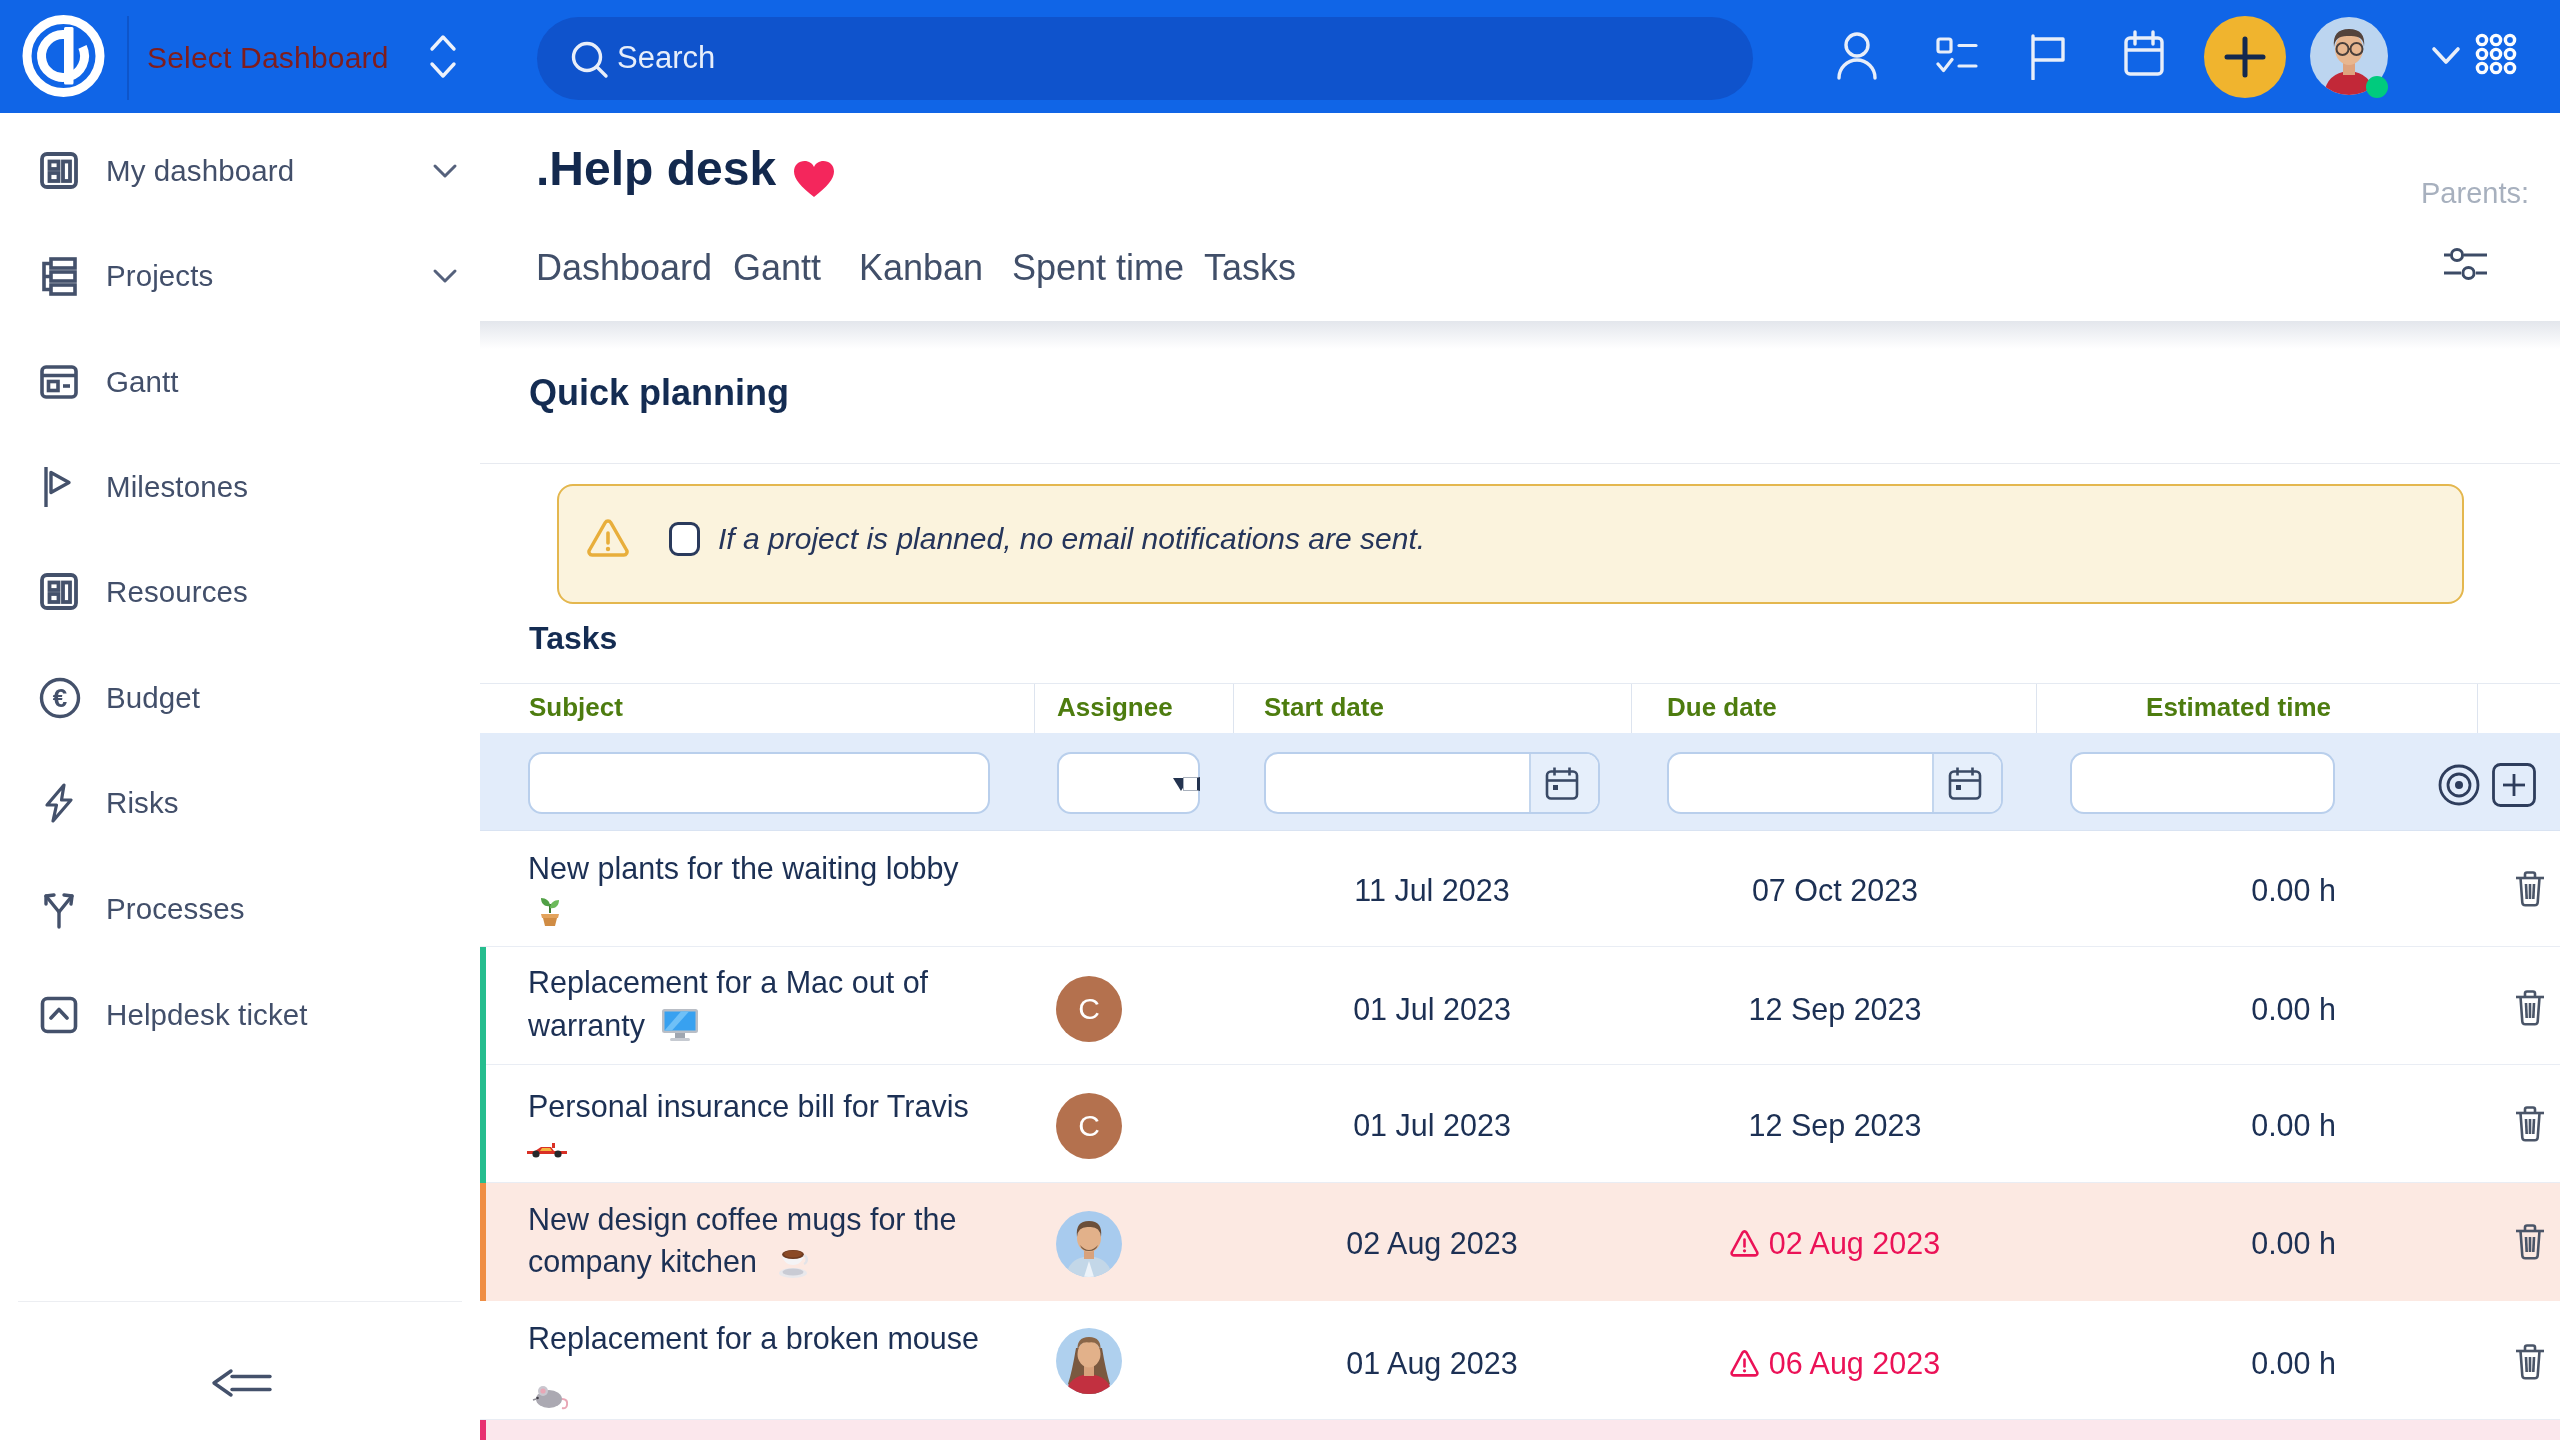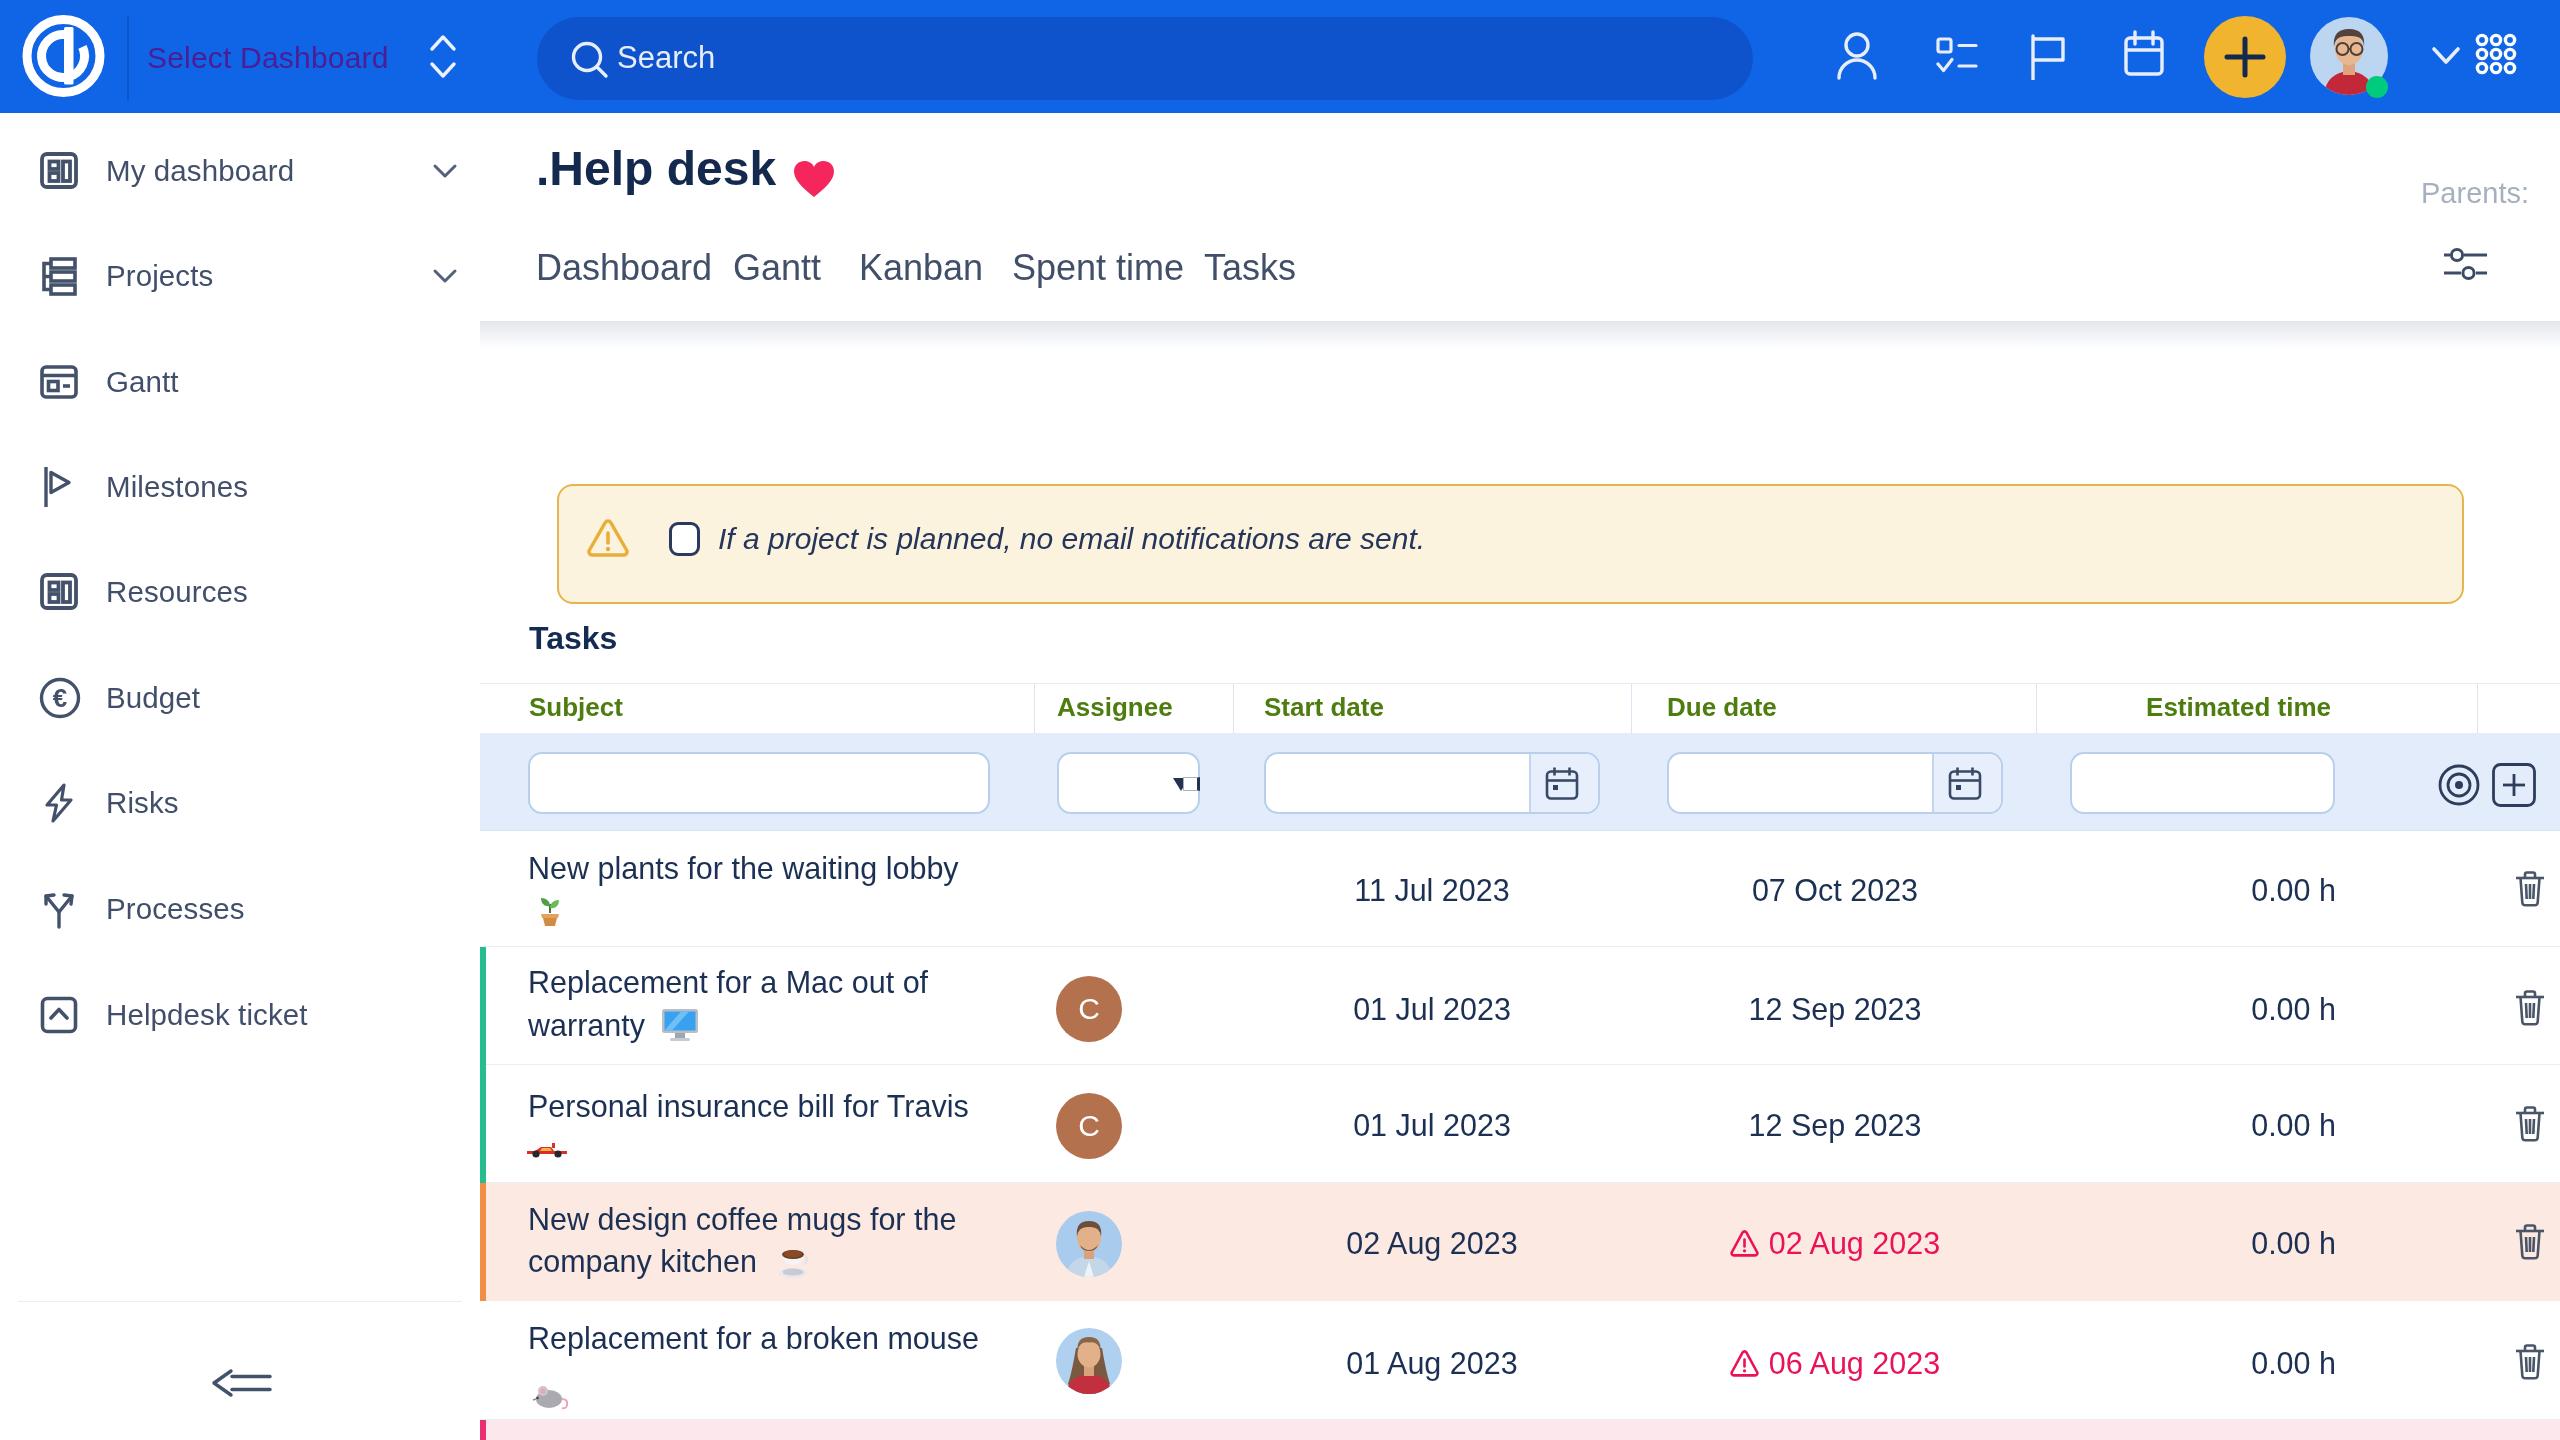--- a/index.html
+++ b/index.html
@@ -4,21 +4,21 @@
 <style>
   * { margin:0; padding:0; box-sizing:border-box; }
   html,body { width:2560px; height:1440px; overflow:hidden; background:#fff;
     font-family:"Liberation Sans", sans-serif; }
   #root { position:relative; width:2560px; height:1440px; background:#fff; }
   .abs { position:absolute; }
 
   
   #topbar { position:absolute; left:0; top:0; width:2560px; height:113px; background:#1065E7; }
   #tb-divider { position:absolute; left:127px; top:16px; width:2px; height:84px; background:rgba(10,45,130,.28); }
-  #sel-dash { position:absolute; left:147px; top:41px; font-size:30px; color:#4c1d95; letter-spacing:.2px; }
+  #sel-dash { position:absolute; left:147px; top:41px; font-size:30px; color:#7f1d1d; letter-spacing:.2px; }
   #searchpill { position:absolute; left:537px; top:17px; width:1216px; height:83px; border-radius:42px; background:#0F53CC; }
   #search-txt { position:absolute; left:617px; top:40px; font-size:31px; color:#E7EEFA; }
 
   
   #sidebar { position:absolute; left:0; top:113px; width:480px; height:1327px; background:#fff; z-index:4; }
   .side-item { position:absolute; left:0; width:480px; height:70px; z-index:5; }
   .side-item .label { position:absolute; left:106px; top:50%; transform:translateY(-50%);
     font-size:29.5px; font-weight:normal; color:#424F6A; letter-spacing:.1px; }
   .side-item svg.icn { position:absolute; left:38px; top:50%; transform:translateY(-50%); }
   .side-item svg.chev { position:absolute; left:432px; top:50%; transform:translateY(-50%); }
@@ -278,20 +278,23 @@
       </g>
     </svg>
     <div class="tab" style="left:56px;">Dashboard</div>
     <div class="tab" style="left:253px;">Gantt</div>
     <div class="tab" style="left:379px;">Kanban</div>
     <div class="tab" style="left:532px;">Spent time</div>
     <div class="tab" style="left:724px;">Tasks</div>
   </div>
 
   <div class="abs" style="left:480px; top:321px; width:2080px; height:28px; background:linear-gradient(#E3E6EC, rgba(255,255,255,0));"></div>
+  <div id="qp-band">
+      <div id="qp">Quick planning</div>
+    </div>
 
   <div id="warnbox">
     <svg class="abs" style="left:28px; top:33px;" width="42" height="40" viewBox="0 0 42 40">
       <path d="M 18.2 3.6 a 3.3 3.3 0 0 1 5.6 0 L 39.5 31 a 3.2 3.2 0 0 1 -2.8 5 H 5.3 a 3.2 3.2 0 0 1 -2.8 -5 Z" fill="none" stroke="#E8AE3B" stroke-width="3.4" stroke-linejoin="round"></path>
       <line x1="21" y1="14" x2="21" y2="24" stroke="#E8AE3B" stroke-width="3.6" stroke-linecap="round"></line>
       <circle cx="21" cy="30" r="2.2" fill="#E8AE3B"></circle>
     </svg>
     <div id="checkbox"></div>
     <div id="warn-text">If a project is planned, no email notifications are sent.</div>
   </div>

